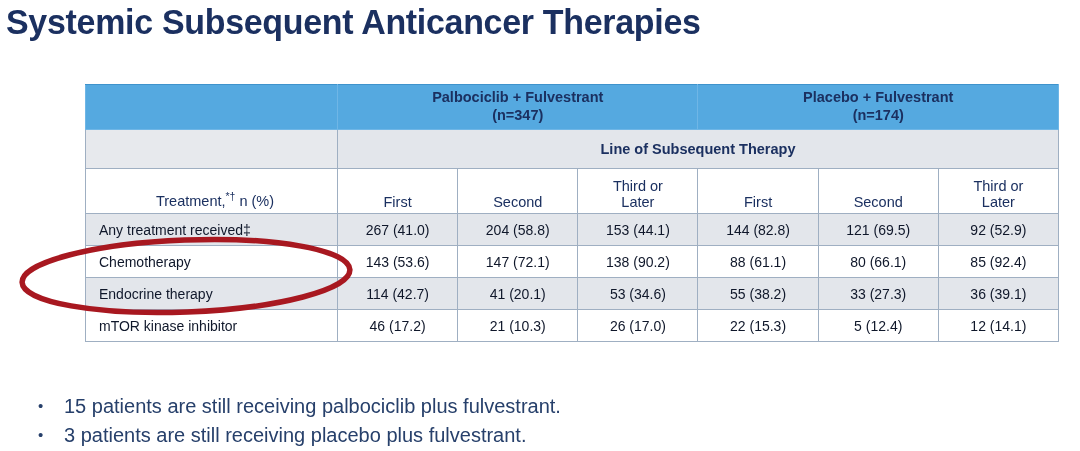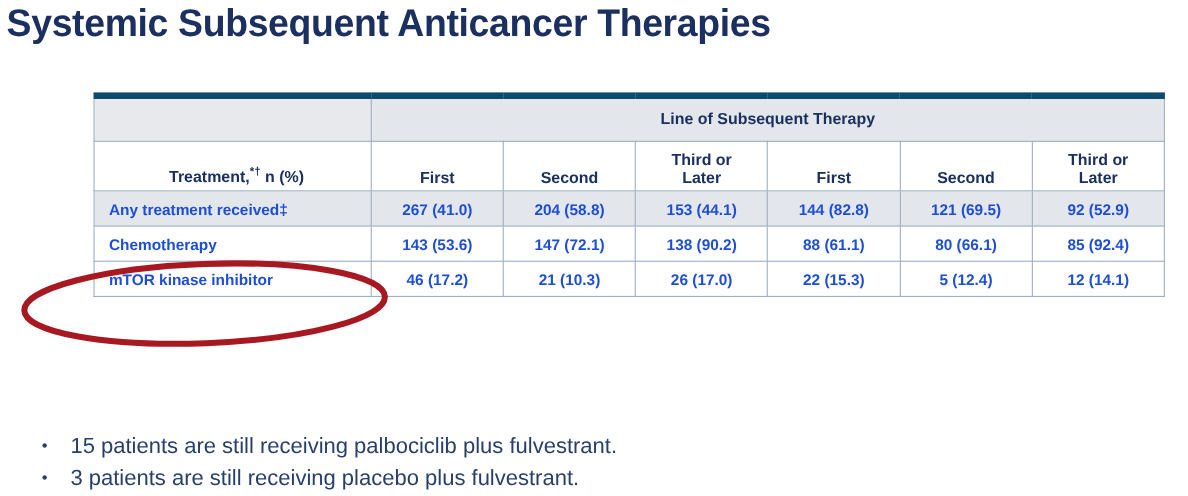--- a/index.html
+++ b/index.html
@@ -40,41 +40,41 @@
     border-color:#6FB6E6;
     border-top:1px solid #3F93CC;
   }
   .grp-head.corner{background:#55A9E0;}
   .grp-head .nsub{display:block;font-weight:bold;}
 
   
   .band{
     background:#E3E6EB;height:38px;
     font-size:14.5px;font-weight:bold;text-align:center;
-    border-top:6px solid #0c4a6e;
+    border-top:1px solid #0c4a6e;
   }
   .band.blank{background:#E7E9ED;}
 
   
   .sub-head{
     background:#ffffff;height:40px;
-    font-size:14.5px;font-weight:bold;text-align:center;
+    font-size:14.5px;font-weight:normal;text-align:center;
     vertical-align:bottom;padding-bottom:3px;line-height:1.12;
   }
   .sub-head.label{
     text-align:center;padding-left:7px;padding-bottom:4px;
     font-size:14.5px;
   }
   .sub-head .l2{display:block;}
 
   
   tbody tr{height:31px;}
   tbody td{
     font-size:14px;text-align:center;height:31px;
-    color:#1d4ed8;font-weight:bold;
+    color:#0f172a;font-weight:normal;
   }
   tbody td.rowlabel{
     text-align:left;padding-left:13px;font-size:14px;
   }
   tr.alt td{background:#E3E6EB;}
   tr.plain td{background:#FFFFFF;}
 
   sup{font-size:0.72em;vertical-align:super;line-height:0;}
 
   
@@ -108,20 +108,31 @@
       <colgroup>
         <col class="c-label">
         <col class="c-data">
           <col class="c-data">
           <col class="c-data">
         <col class="c-data">
           <col class="c-data">
           <col class="c-data">
       </colgroup>
       <thead>
+        <tr>
+          <th class="grp-head corner"></th>
+          <th class="grp-head" colspan="3">
+            <span>Palbociclib + Fulvestrant</span>
+            <span class="nsub">(n=347)</span>
+          </th>
+          <th class="grp-head" colspan="3">
+            <span>Placebo + Fulvestrant</span>
+            <span class="nsub">(n=174)</span>
+          </th>
+        </tr>
         <tr>
           <th class="band blank"></th>
           <th class="band" colspan="6">Line of Subsequent Therapy</th>
         </tr>
         <tr>
           <th class="sub-head label">
             <span>Treatment,<sup>*†</sup> n (%)</span>
           </th>
           <th class="sub-head">
             <span>First</span>
@@ -160,20 +171,29 @@
         <tr class="plain">
           <td class="rowlabel">Chemotherapy</td>
           <td>143 (53.6)</td>
           <td>147 (72.1)</td>
           <td>138 (90.2)</td>
           <td>88 (61.1)</td>
           <td>80 (66.1)</td>
           <td>85 (92.4)</td>
         </tr>
 
+        <tr class="alt">
+          <td class="rowlabel">Endocrine therapy</td>
+          <td>114 (42.7)</td>
+          <td>41 (20.1)</td>
+          <td>53 (34.6)</td>
+          <td>55 (38.2)</td>
+          <td>33 (27.3)</td>
+          <td>36 (39.1)</td>
+        </tr>
 
         <tr class="plain">
           <td class="rowlabel">mTOR kinase inhibitor</td>
           <td>46 (17.2)</td>
           <td>21 (10.3)</td>
           <td>26 (17.0)</td>
           <td>22 (15.3)</td>
           <td>5 (12.4)</td>
           <td>12 (14.1)</td>
         </tr>

